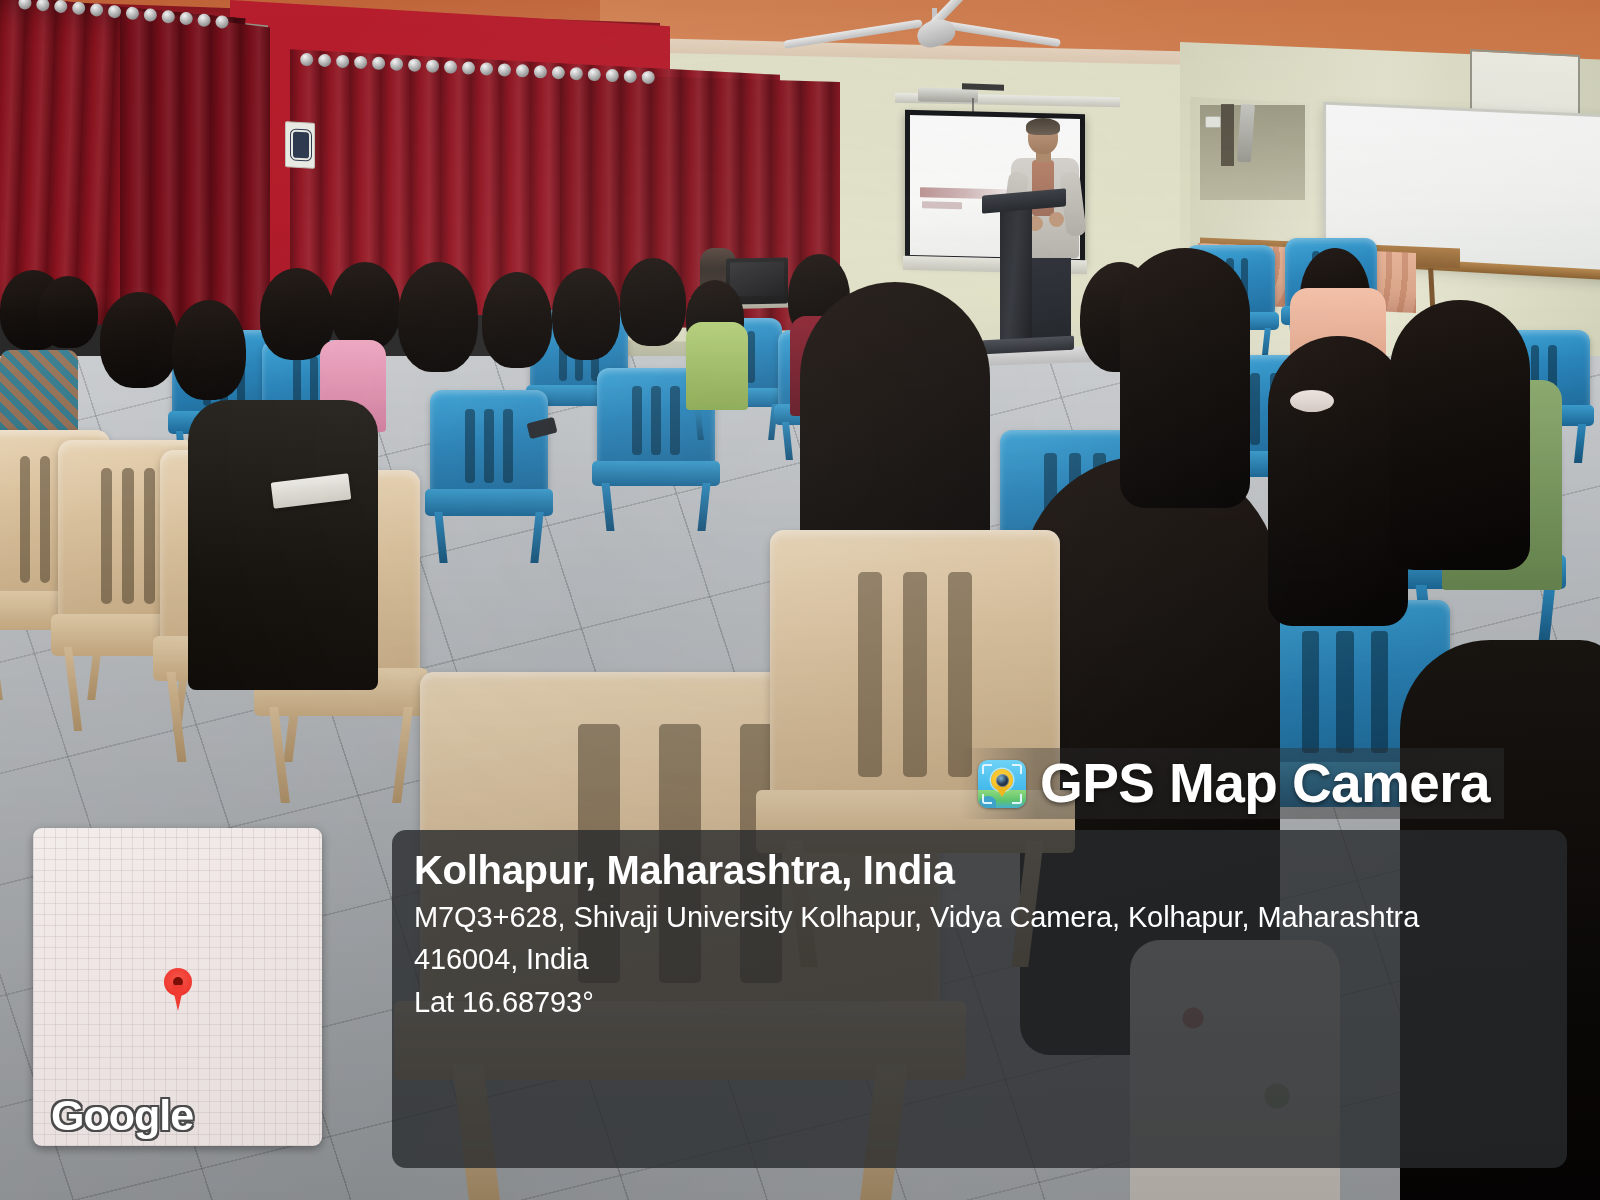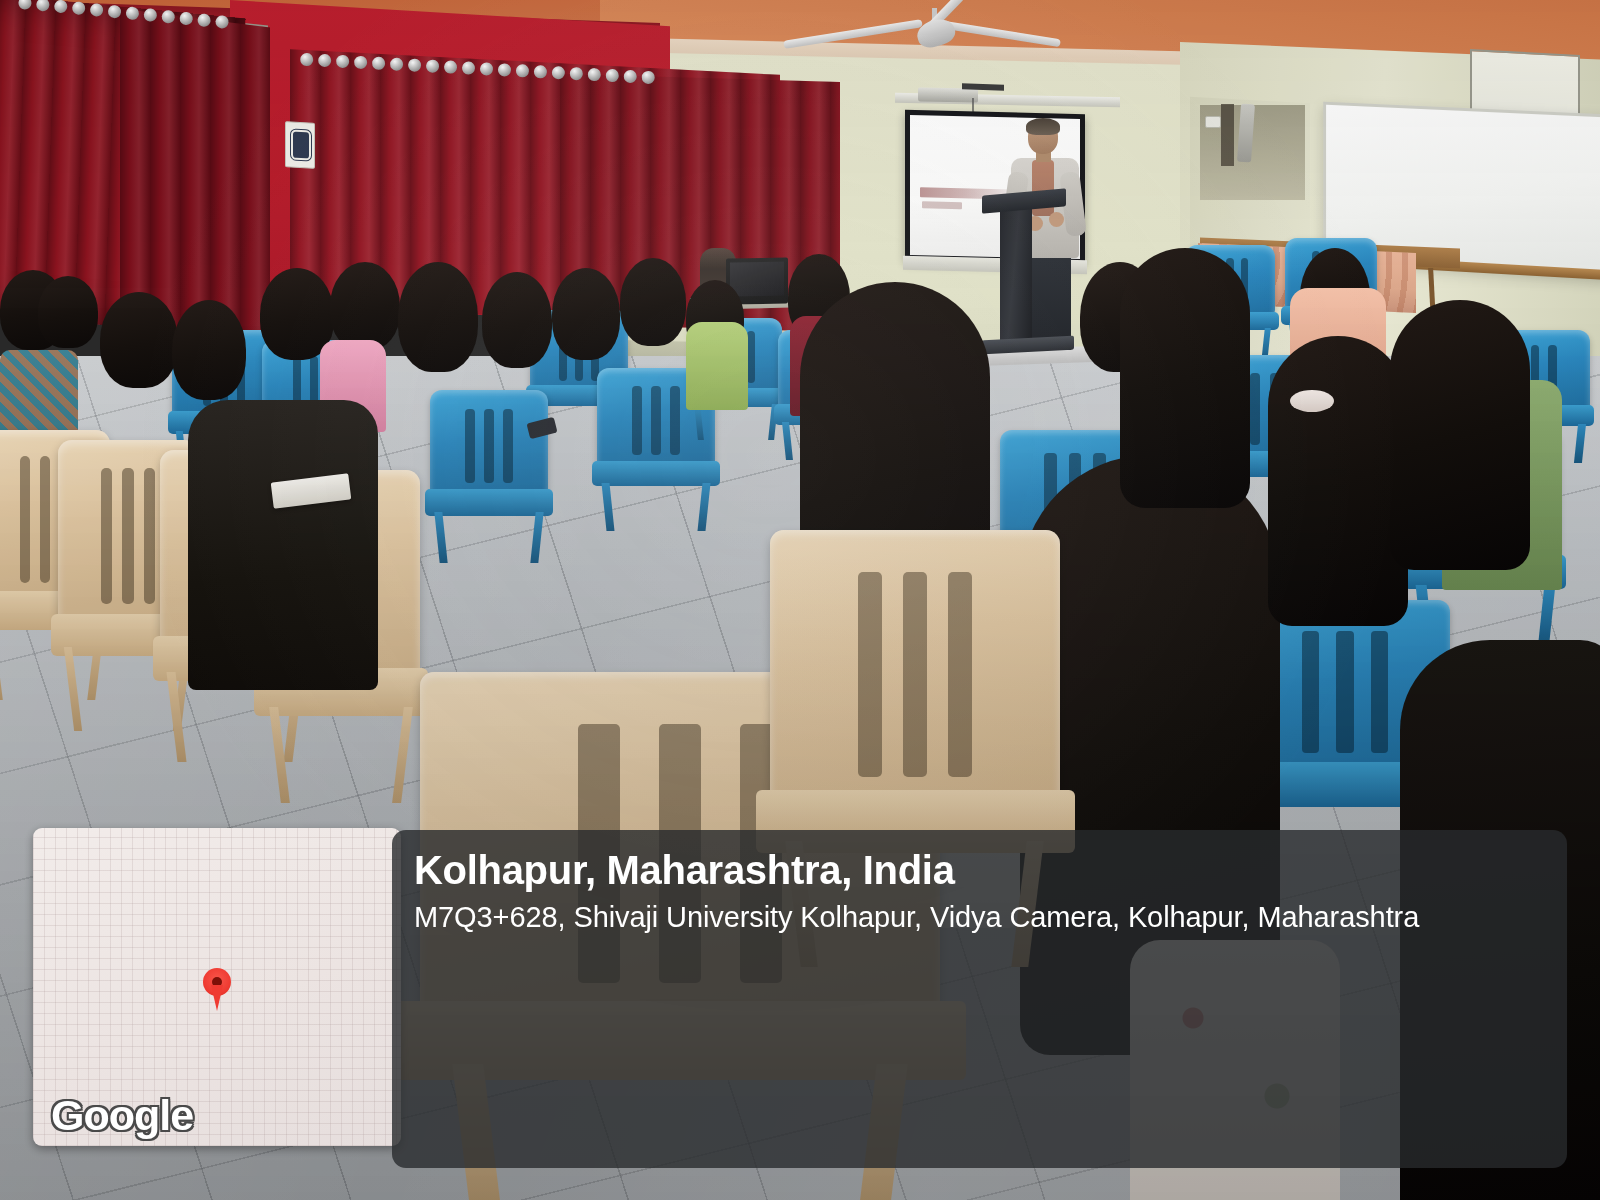--- a/index.html
+++ b/index.html
@@ -470,21 +470,21 @@
     z-index:2;
   }
   .wm-text {
     color:#ffffff; font-size:55px; font-weight:bold; letter-spacing:-.6px;
     line-height:1; white-space:nowrap;
     text-shadow:0 2px 5px rgba(0,0,0,.55);
   }
 
   
   .map-thumb {
-    position:absolute; left:33px; top:828px; width:368px; height:318px;
+    position:absolute; left:33px; top:828px; width:289px; height:318px;
     border-radius:9px; overflow:hidden;
     background:
       repeating-linear-gradient(0deg, rgba(170,150,150,.22) 0 1px, rgba(0,0,0,0) 1px 11px),
       repeating-linear-gradient(90deg, rgba(170,150,150,.22) 0 1px, rgba(0,0,0,0) 1px 11px),
       linear-gradient(160deg,#f2ecea 0%,#ece4e2 55%,#e6dedd 100%);
     box-shadow:0 3px 10px rgba(0,0,0,.35);
   }
   .map-pin {
     position:absolute; left:50%; top:44%; margin-left:-14px;
     width:28px; height:28px; border-radius:50%;
@@ -1012,26 +1012,40 @@
           </div>
         </div>
       <div class="seat"></div>
         <div class="leg l"></div>
         <div class="leg r"></div>
     </div>
 
     <div class="grade"></div>
   </div>
 
+  <div class="watermark">
+    <div class="gps-icon">
+      <div class="land"></div>
+      <div class="pin"></div>
+      <div class="lens"></div>
+      <div class="bracket bk-tl"></div>
+      <div class="bracket bk-tr"></div>
+      <div class="bracket bk-bl"></div>
+      <div class="bracket bk-br"></div>
+    </div>
+    <div class="wm-text">GPS Map Camera</div>
+  </div>
 
   <div class="map-thumb">
     <div class="map-pin">
       <div class="dot"></div>
     </div>
     <div class="google-wm">Google</div>
   </div>
 
   <div class="info-panel">
     <div class="info-title">Kolhapur, Maharashtra, India</div>
     <div class="info-line">M7Q3+628, Shivaji University Kolhapur, Vidya Camera, Kolhapur, Maharashtra</div>
+    <div class="info-line">416004, India</div>
+    <div class="info-line">Lat 16.68793°</div>
   </div>
 
 </div>
 
 </body></html>

